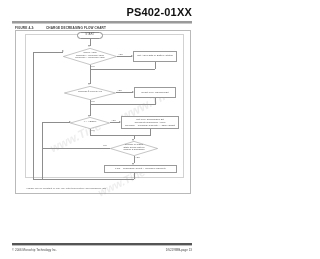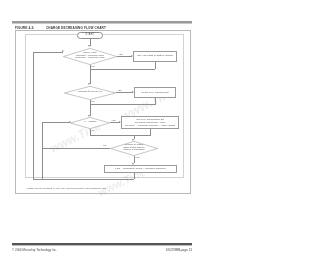--- a/index.html
+++ b/index.html
@@ -152,20 +152,21 @@
     position:absolute;right:8px;bottom:7px;
     font-size:2.9px;color:#444;letter-spacing:.05px;white-space:nowrap;
     text-align:right;
   }
 </style>
 </head>
 <body>
 
 <div class="page">
 
+  <div class="hdr-title">PS402-01XX</div>
   <div class="hdr-rule"></div>
   <div class="hdr-rule2"></div>
 
   <div class="fig-cap">
     <span class="num">FIGURE 4-2:</span>
     <span>CHARGE DECREASING FLOW CHART</span>
   </div>
 
   <div class="fig-frame"></div>
   <div class="chart-frame"></div>

